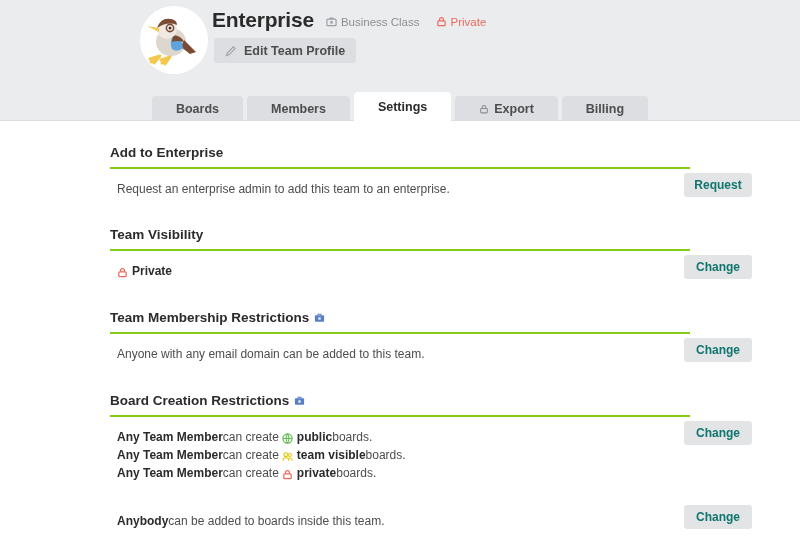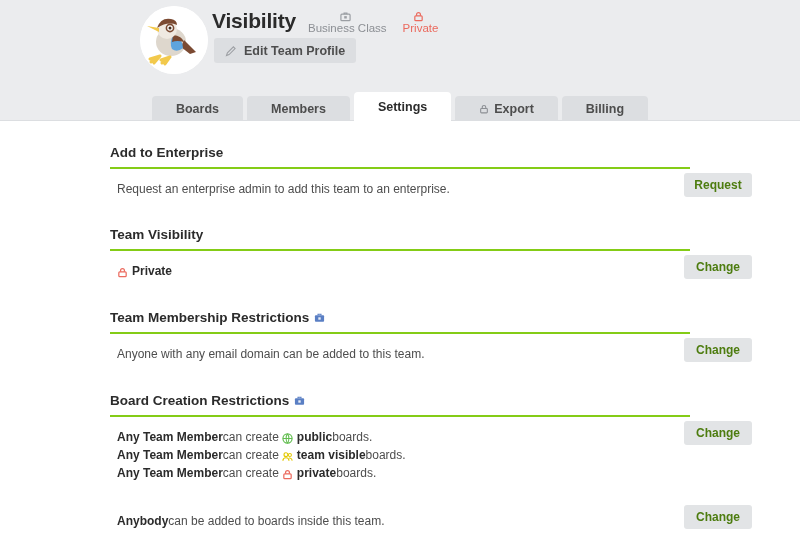--- a/index.html
+++ b/index.html
@@ -39,21 +39,21 @@
     font-weight: bold;
     color: #2b2b2b;
     letter-spacing: -0.2px;
     line-height: 1;
   }
   .meta-item {
     display: flex; align-items: center;
     font-size: 11.5px;
     color: #8c8f94;
     margin-left: 12px;
-    position: relative; top: 2px; flex-direction: column;
+    position: relative; top: 2px;
   }
   .meta-item.private { color: #eb6a5e; margin-left: 16px; }
   .meta-item .glyph { margin-right: 4px; display:inline-flex; }
 
   .edit-btn {
     position: absolute;
     left: 214px; top: 38px;
     height: 25px;
     padding: 0 11px;
     display: flex; align-items: center;
@@ -128,21 +128,21 @@
 
   .action-btn {
     position: absolute;
     right: -62px;
     top: 4px;
     width: 68px; height: 24px;
     background: #e2e4e6;
     border: none; border-radius: 3px;
     font-family: "Liberation Sans", sans-serif;
     font-size: 12px; font-weight: bold;
-    color: #4d7c0f;
+    color: #0f766e;
     cursor: pointer;
   }
 
   .sp-1 { margin-top: 18px; }
   .sp-2 { margin-top: 19px; }
 </style>
 </head>
 <body>
 
 <div class="header">
@@ -166,21 +166,21 @@
 
       <path d="M19 22 L7 20 L19 26 Z" fill="#f2c94c"></path>
       <path d="M19 22 L7 20 L19 22 Z" fill="#9a9a9a"></path>
 
       <path d="M20 50 L10 53 M20 50 L11 56 M20 50 L14 57" stroke="#f2c94c" stroke-width="3" stroke-linecap="round" fill="none"></path>
       <path d="M30 51 L21 54 M30 51 L22 57 M30 51 L25 58" stroke="#f2c94c" stroke-width="3" stroke-linecap="round" fill="none"></path>
     </svg>
   </div>
 
   <div class="team-line">
-    <span class="team-name">Visibility</span>
+    <span class="team-name">Enterprise</span>
 
     <span class="meta-item">
       <span class="glyph">
         <svg width="11" height="11" viewBox="0 0 12 12">
             <rect x="1" y="3.5" width="10" height="7" rx="1" fill="none" stroke="#9b9ea3" stroke-width="1.3"></rect>
             <path d="M4.5 3.5V2.3h3v1.2" fill="none" stroke="#9b9ea3" stroke-width="1.3"></path>
             <rect x="4.6" y="5.6" width="2.8" height="2.6" fill="#9b9ea3"></rect>
           </svg>
       </span>
       <span>Business Class</span>

